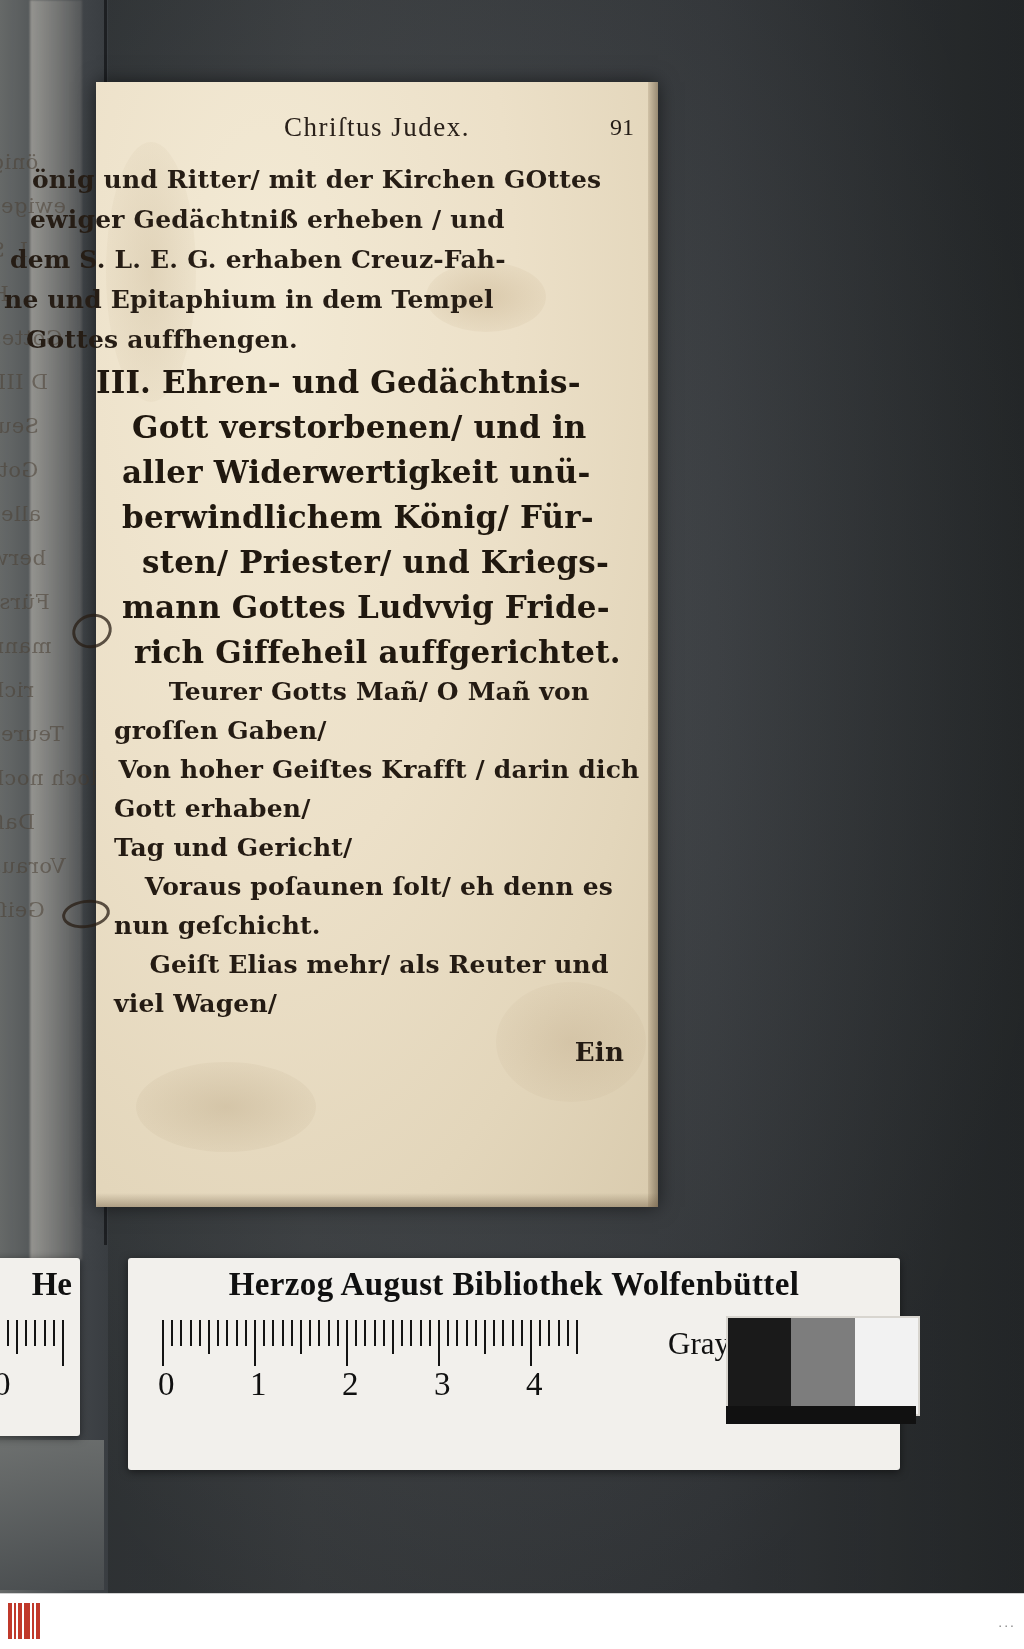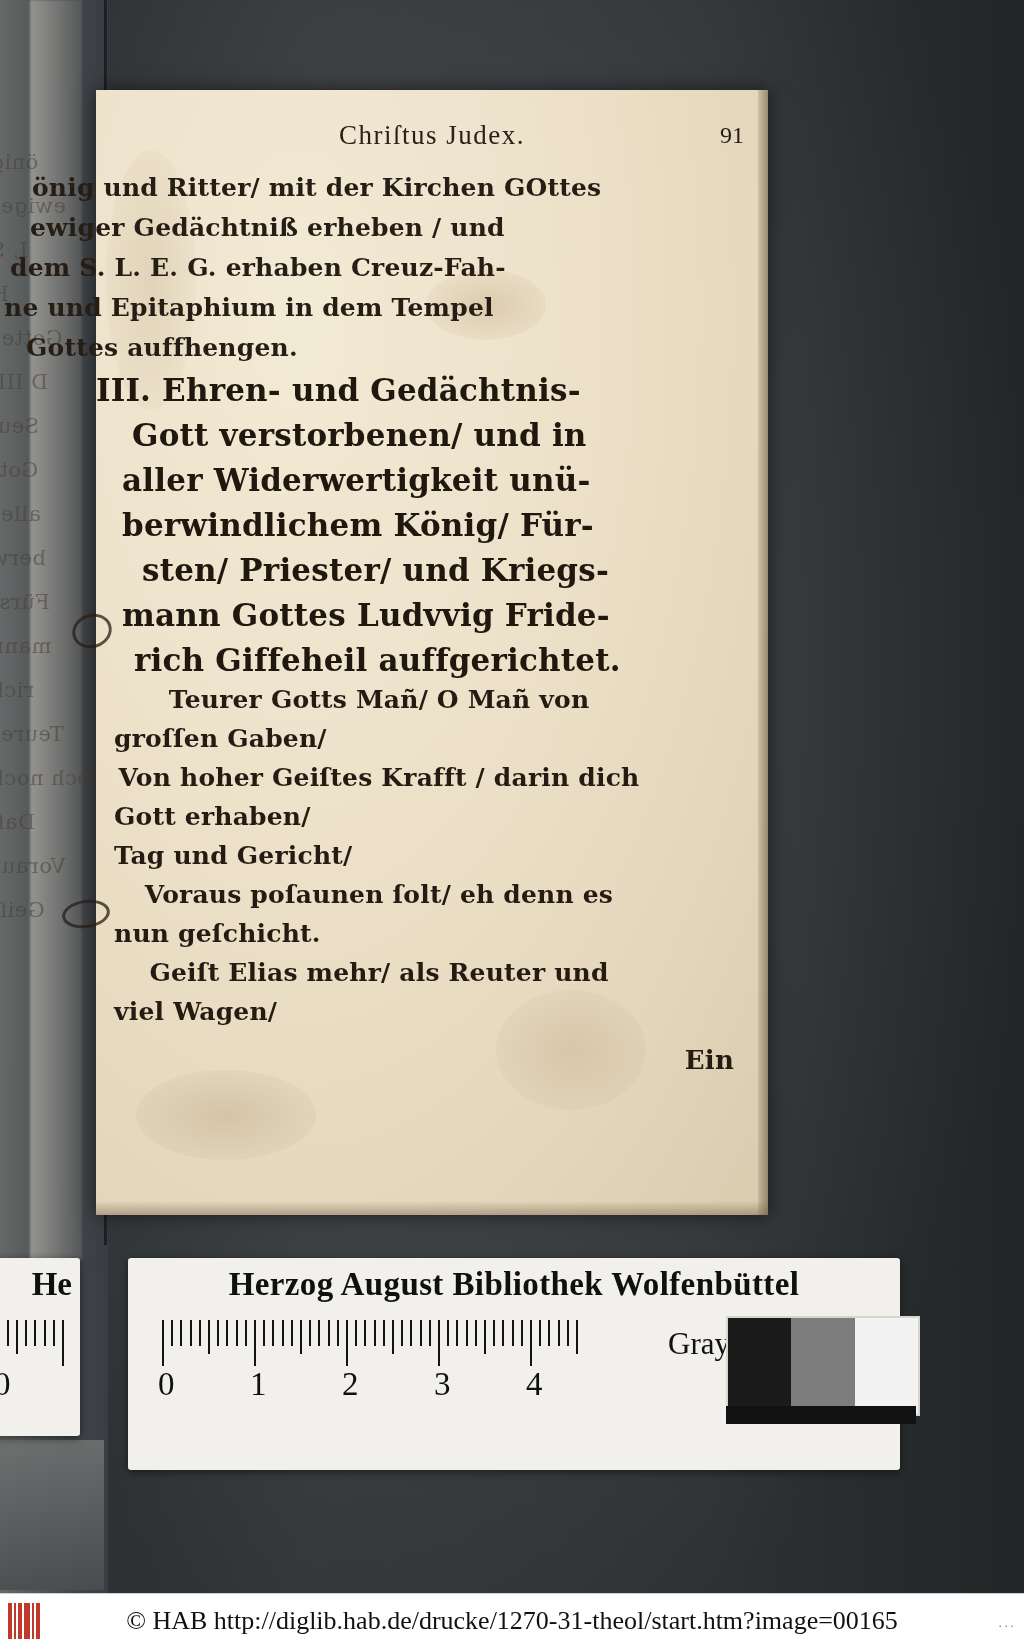--- a/index.html
+++ b/index.html
@@ -72,22 +72,22 @@
     letter-spacing: 0.5px;
     text-align: right;
     filter: blur(0.3px);
   }
   .bleed-col div { white-space: nowrap; }
 
   
   .page {
     position: absolute;
     left: 96px;
-    top: 90px;
-    width: 672px;
+    top: 82px;
+    width: 562px;
     height: 1125px;
     background:
       radial-gradient(ellipse at 30% 20%, #f3ead5 0%, #ece0c8 45%, #e3d6bb 75%, #d9cbae 100%);
     box-shadow: 0 0 18px rgba(0,0,0,0.55);
   }
   .page-edge-right {
     position: absolute;
     right: 0; top: 0;
     width: 10px; height: 100%;
     background: linear-gradient(90deg, rgba(150,130,100,0.25), rgba(90,75,55,0.55));
@@ -533,15 +533,14 @@
 
 <div class="footer">
   <div class="barcode">
     <i></i>
       <i></i>
       <i></i>
       <i></i>
       <i></i>
       <i></i>
   </div>
-  <div class="footer-text">© HAB http://diglib.hab.de/drucke/1270-31-theol/start.htm?image=00165</div>
   <div class="footer-dots">...</div>
 </div>
 
 </body></html>

